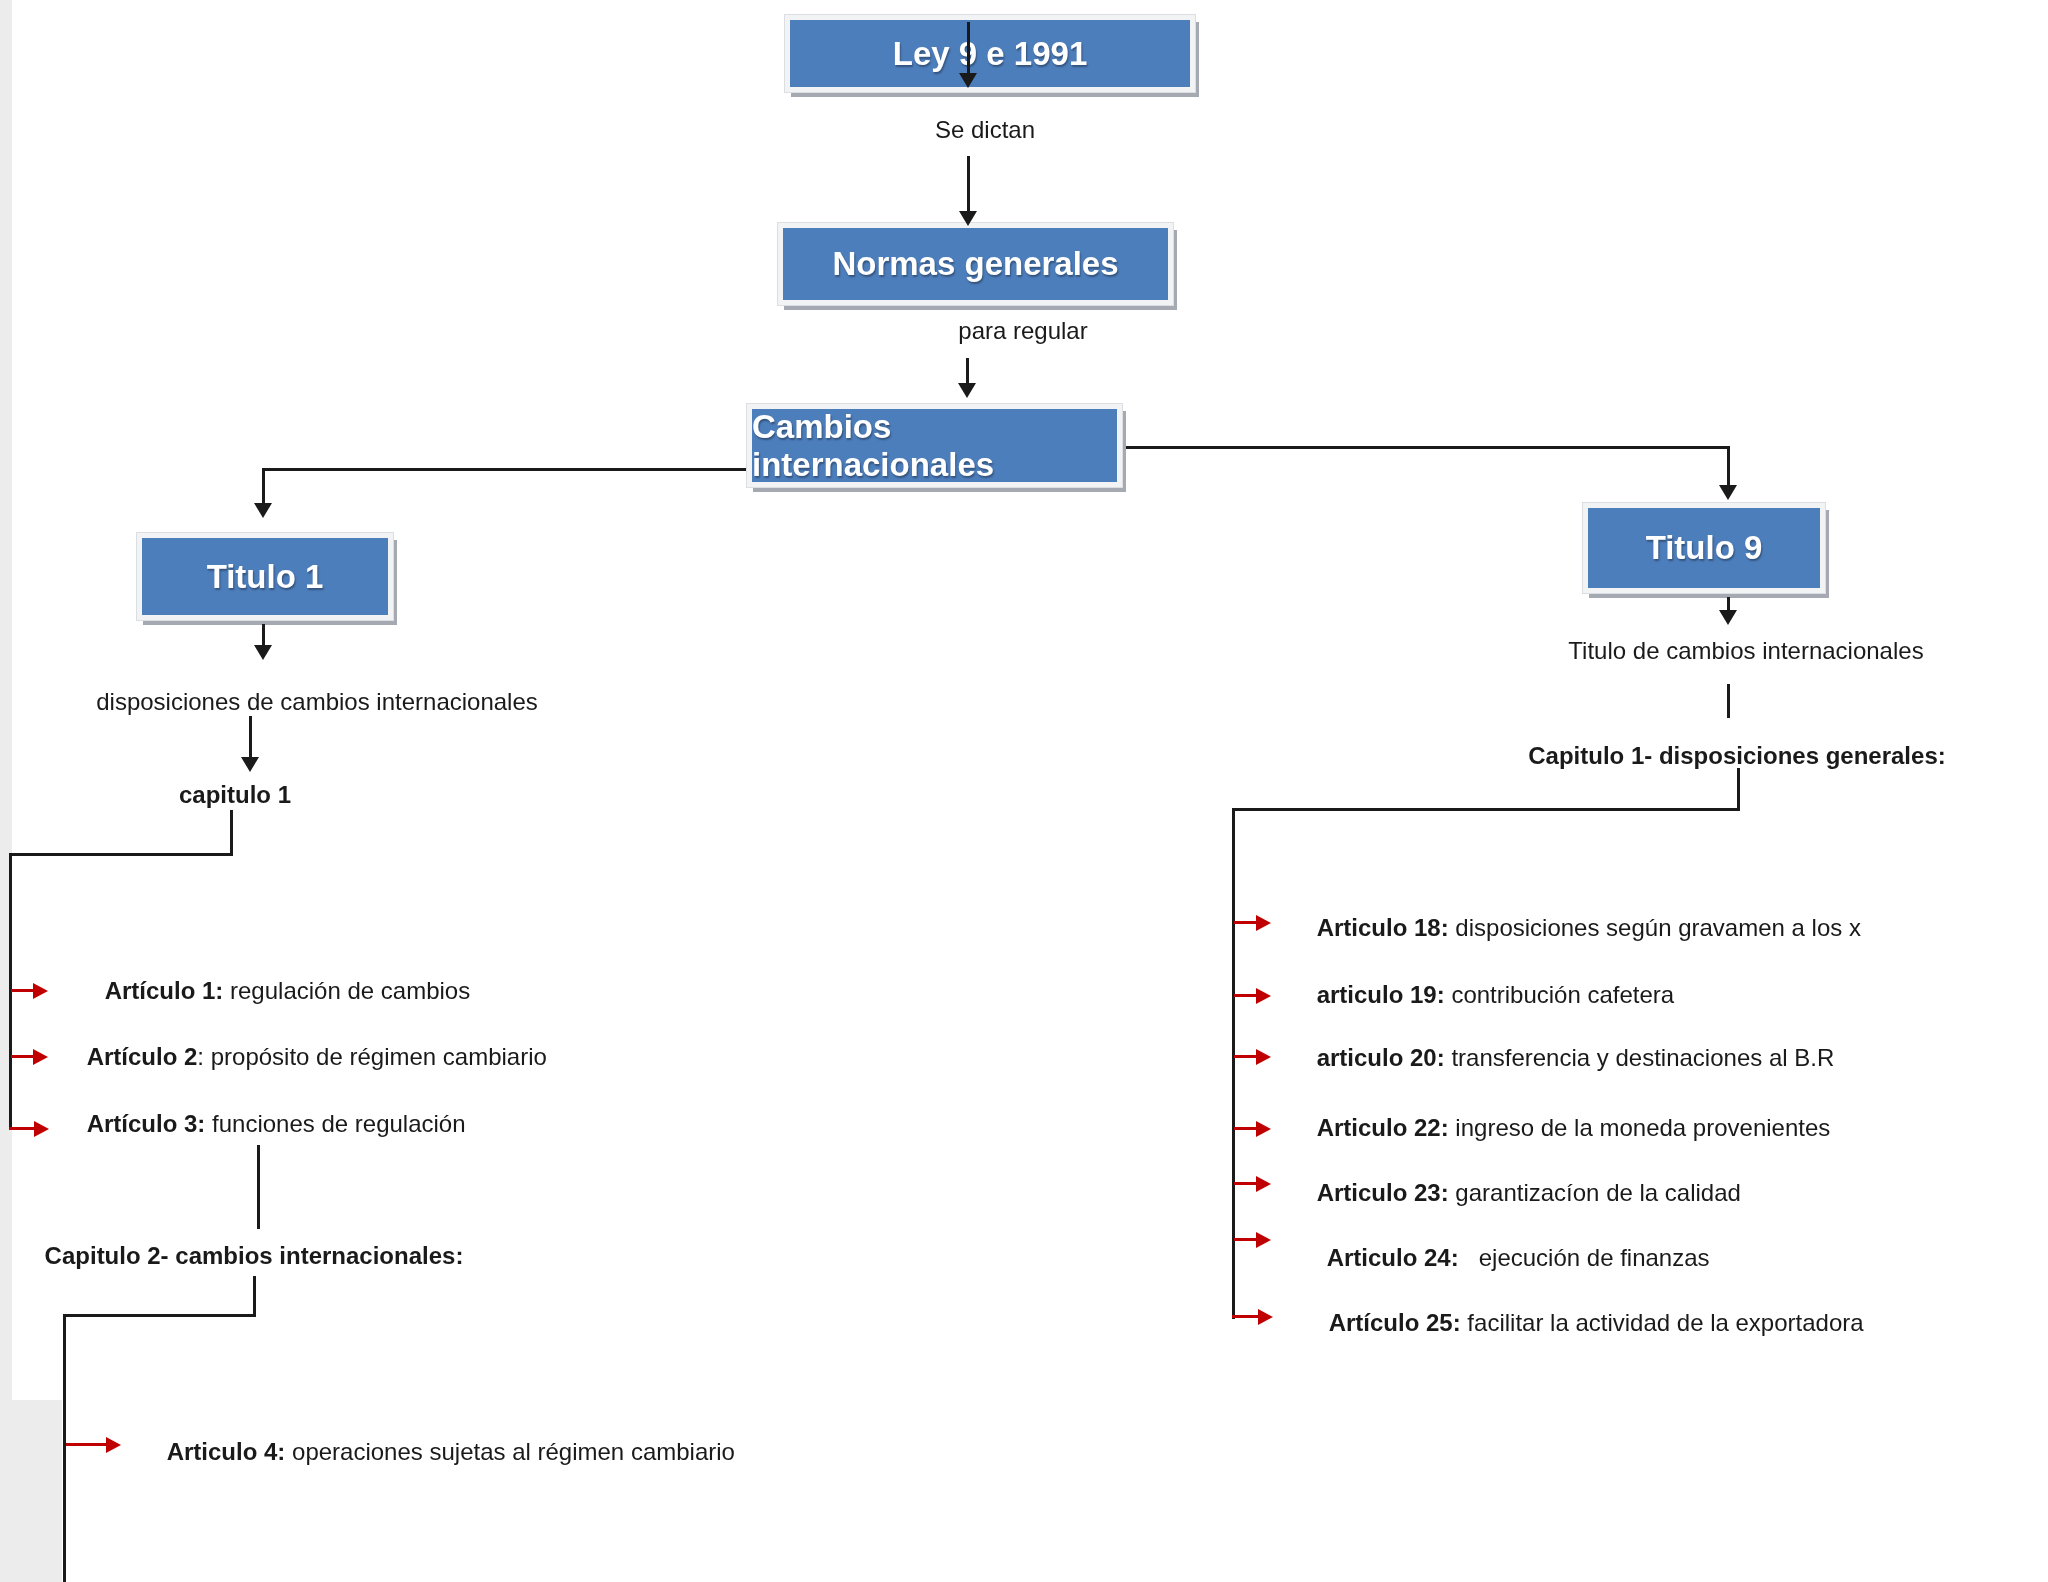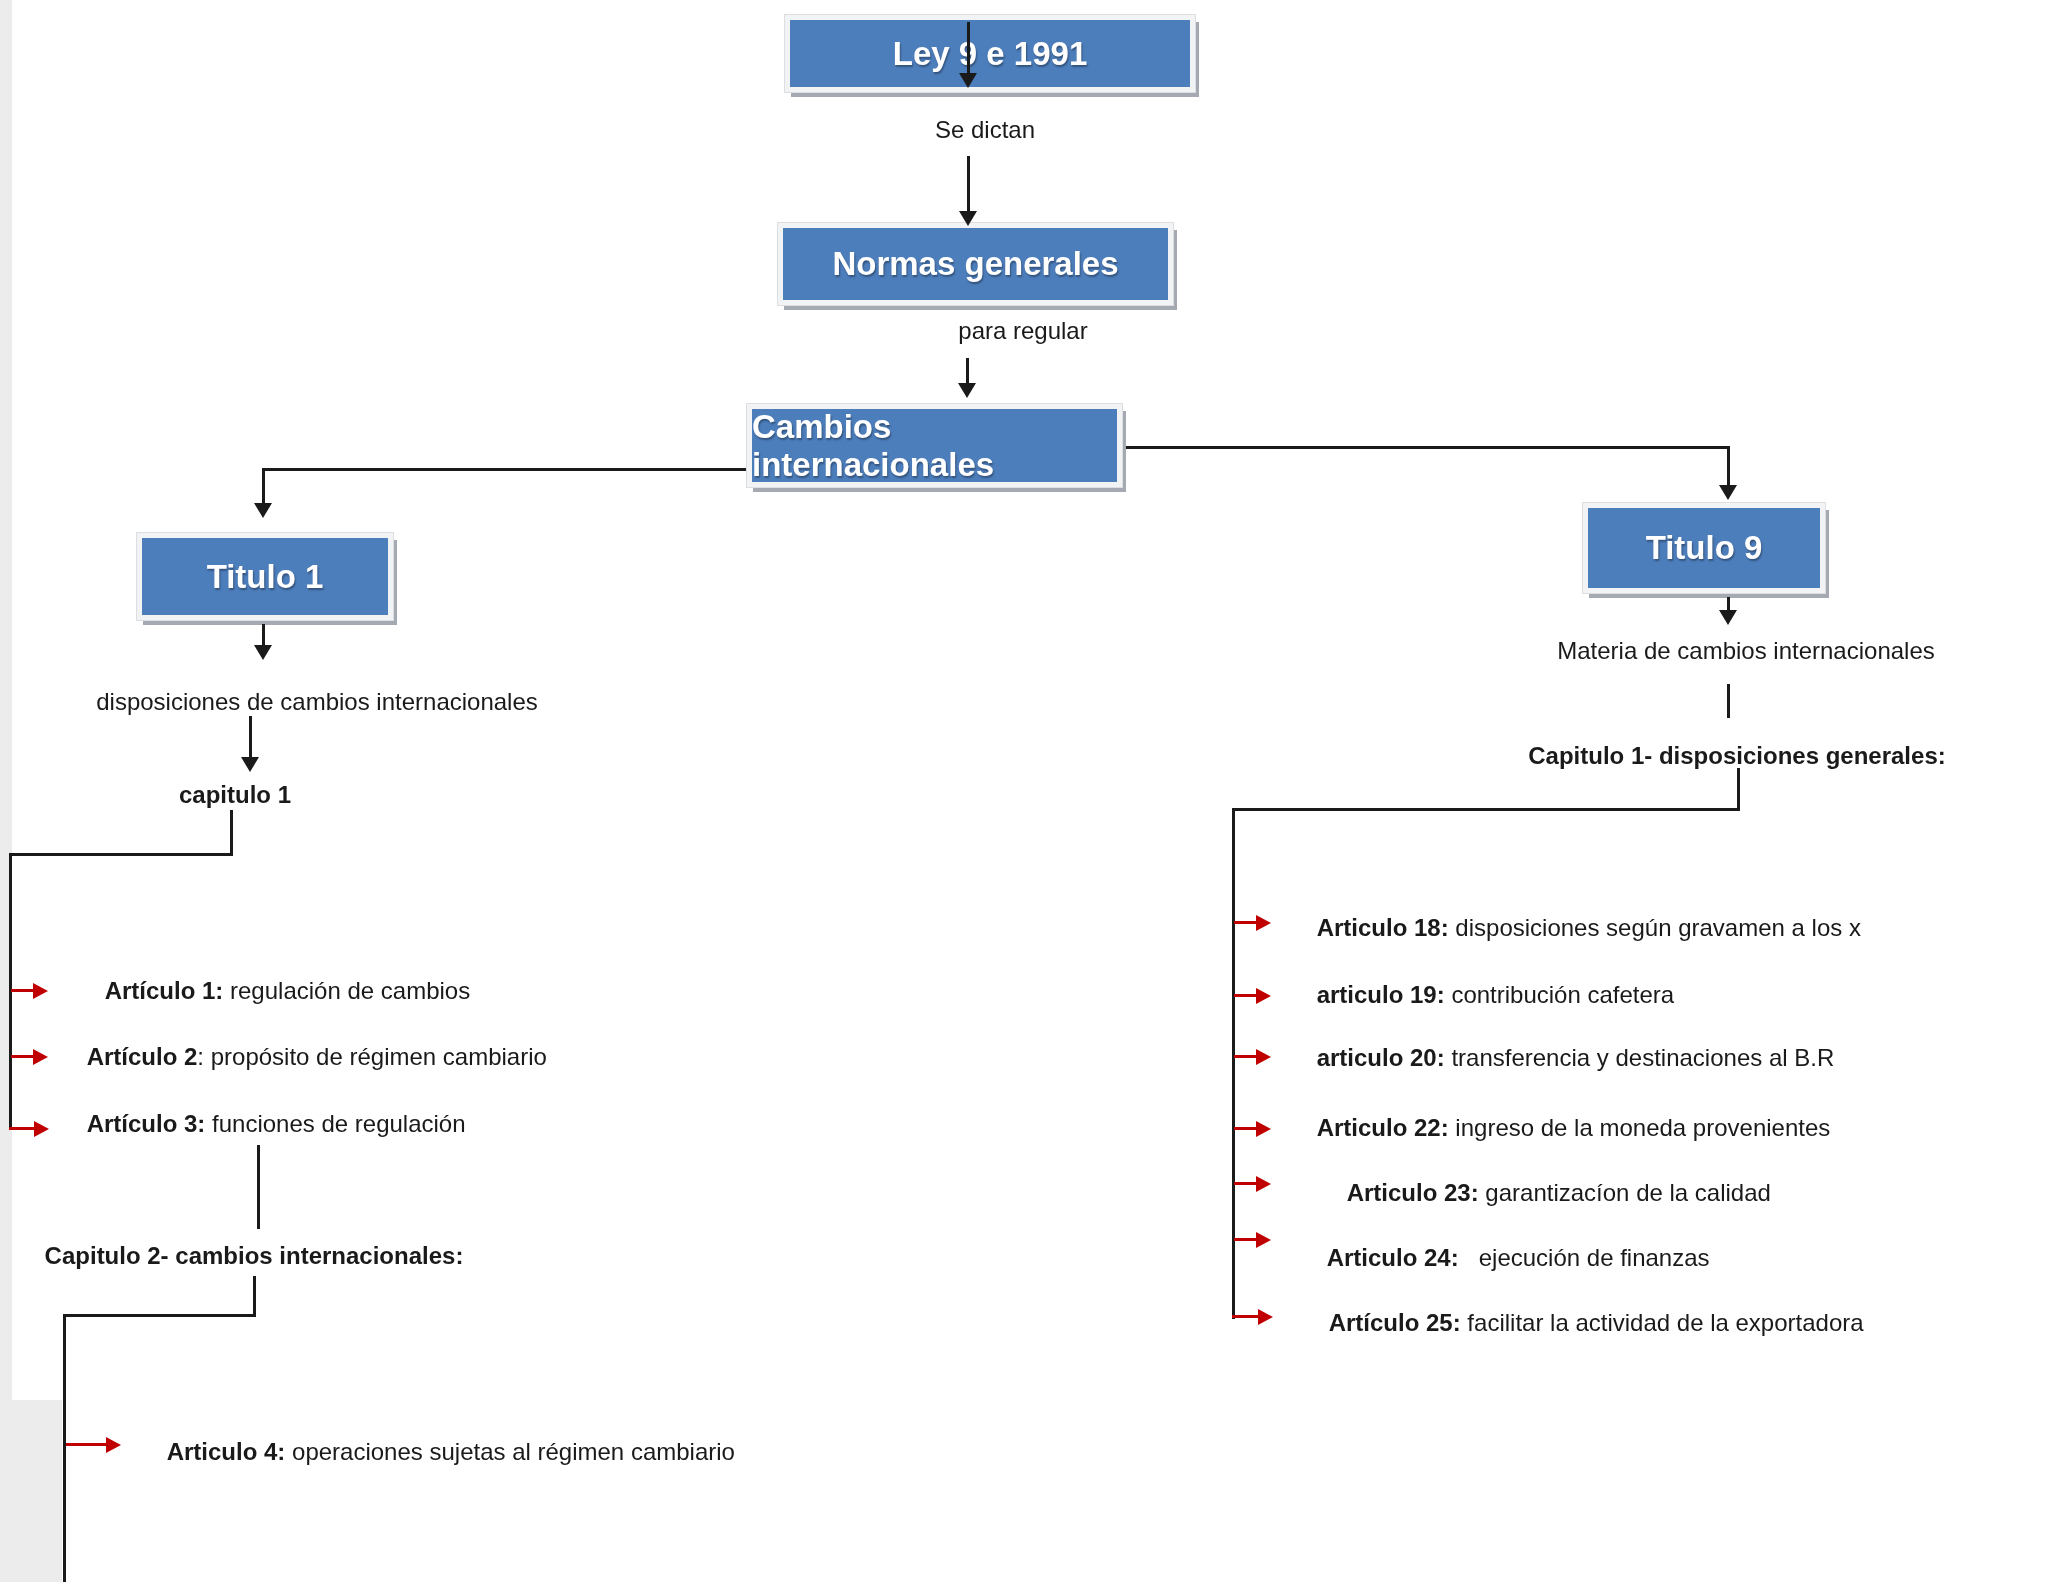--- a/index.html
+++ b/index.html
@@ -124,21 +124,21 @@
   <div class="vline" style="left:1727px;top:446px;height:40px;"></div>
   <div class="head-down" style="left:1719px;top:485px;"></div>
 
   <div class="box" style="left:1583px;top:503px;width:242px;height:90px;">
     <span>Titulo 9</span>
   </div>
 
   <div class="vline" style="left:1727px;top:597px;height:14px;"></div>
   <div class="head-down" style="left:1719px;top:610px;"></div>
 
-  <div class="label" style="left:1746px;top:651px;">Materia de cambios internacionales</div>
+  <div class="label" style="left:1746px;top:651px;">Titulo de cambios internacionales</div>
 
   <div class="vline" style="left:1727px;top:684px;height:34px;"></div>
 
   <div class="heading" style="left:1737px;top:756px;">Capitulo 1- disposiciones generales:</div>
 
   <div class="vline" style="left:1737px;top:768px;height:42px;"></div>
   <div class="hline" style="left:1232px;top:808px;width:508px;"></div>
   <div class="vline" style="left:1232px;top:808px;height:511px;"></div>
 
   <div class="rhline" style="left:1234px;top:921px;width:22px;"></div>
@@ -160,21 +160,21 @@
   </div>
 
   <div class="rhline" style="left:1234px;top:1127px;width:22px;"></div>
   <div class="rhead-right" style="left:1256px;top:1121px;"></div>
   <div class="article" style="left:1290px;top:1128px;">
     <span class="b">Articulo 22:</span><span> ingreso de la moneda provenientes</span>
   </div>
 
   <div class="rhline" style="left:1234px;top:1182px;width:22px;"></div>
   <div class="rhead-right" style="left:1256px;top:1176px;"></div>
-  <div class="article" style="left:1320px;top:1193px;">
+  <div class="article" style="left:1290px;top:1193px;">
     <span class="b">Articulo 23:</span><span> garantizacíon de la calidad</span>
   </div>
 
   <div class="rhline" style="left:1234px;top:1238px;width:22px;"></div>
   <div class="rhead-right" style="left:1256px;top:1232px;"></div>
   <div class="article" style="left:1300px;top:1258px;">
     <span class="b">Articulo 24:</span><span>   ejecución de finanzas</span>
   </div>
 
   <div class="rhline" style="left:1232px;top:1315px;width:26px;"></div>

